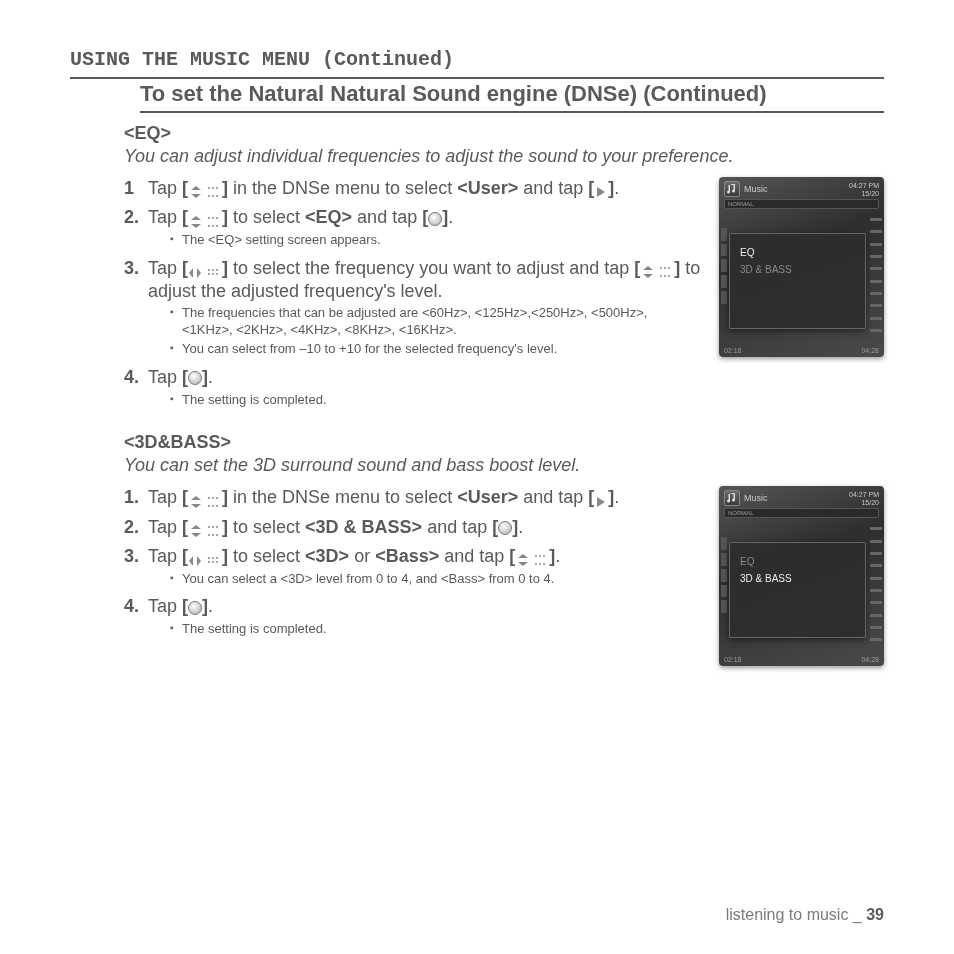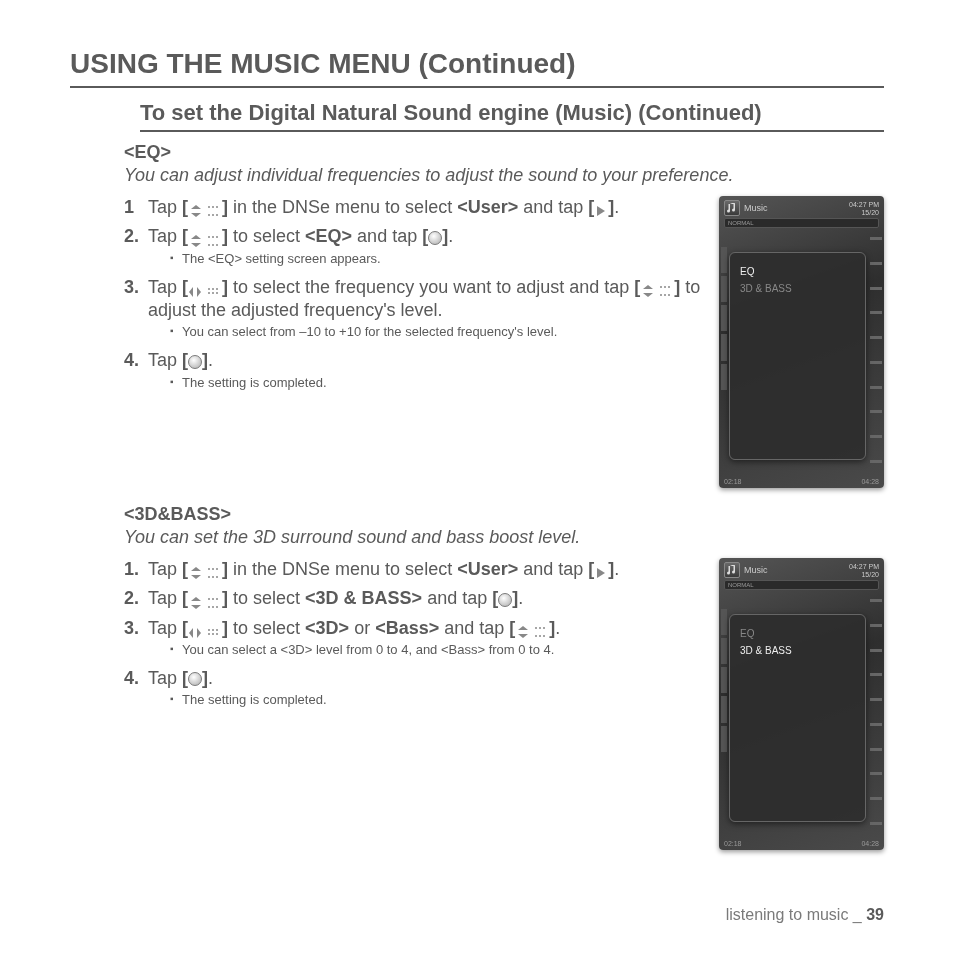--- a/index.html
+++ b/index.html
@@ -6,26 +6,27 @@
   body {
     width: 954px;
     height: 954px;
     background: #fff;
     font-family: Arial, Helvetica, sans-serif;
     color: #5a5a5a;
     padding: 48px 70px 30px 70px;
     position: relative;
   }
   h1 {
-    font-size: 28px;
+    font-size: 20px;
     font-weight: bold;
     color: #5a5a5a;
     border-bottom: 2px solid #5a5a5a;
     padding-bottom: 6px;
-    margin-bottom: 12px;
+    margin-bottom: 2px;
+    font-family: Liberation Mono, monospace;
   }
   h2 {
     font-size: 22px;
     font-weight: bold;
     color: #5a5a5a;
     border-bottom: 2px solid #5a5a5a;
     padding-bottom: 4px;
     margin-left: 70px;
     margin-bottom: 10px;
   }
@@ -96,21 +97,21 @@
     width: 14px; height: 14px;
     border: 1.8px solid #7a7a7a;
     border-radius: 50%;
     background: radial-gradient(circle at 40% 35%, #fff 0%, #ccc 60%, #aaa 100%);
   }
   b { font-weight: bold; }
 
   
   .device {
     width: 165px;
-    height: 292px;
+    height: 180px;
     background: linear-gradient(160deg, #555 0%, #2e2e2e 40%, #4a4a4a 100%);
     border-radius: 4px;
     box-shadow: 0 2px 5px rgba(0,0,0,0.4);
     position: relative;
     color: #ccc;
     font-size: 9px;
     overflow: hidden;
     flex-shrink: 0;
   }
   .device .statusbar {
@@ -133,21 +134,21 @@
   .device .tinybar{
     height:10px;margin:0 5px 3px 5px;
     background:#2a2a2a;border:1px solid #555;border-radius:2px;
     font-size:6px;color:#999;display:flex;align-items:center;padding:0 3px;
   }
   .device .dialog {
     position:absolute;
     left:10px; top:56px; right:18px; bottom:28px;
     background:rgba(45,45,45,0.93);
     border:1px solid #666;
-    border-radius:6px;
+    border-radius:1px;
     padding:10px 8px;
     box-shadow:0 2px 6px rgba(0,0,0,0.5);
   }
   .device .dialog .opt{
     font-size:10px;padding:3px 2px;color:#888;
   }
   .device .dialog .opt.sel{color:#eee;}
   .device .eq-bars{
     position:absolute;right:2px;top:40px;bottom:24px;width:12px;
     display:flex;flex-direction:column;justify-content:space-between;
@@ -196,21 +197,21 @@
     <g id="right">
       <polygon points="3,2 11,7 3,12" fill="#888"></polygon>
     </g>
     <g id="note">
       <path d="M3 1 L3 8 A1.5 1.5 0 1 1 1.5 6.5 L1.5 1 Z M3 1 L8 0 L8 7 A1.5 1.5 0 1 1 6.5 5.5 L6.5 0" fill="#ddd"></path>
     </g>
   </defs>
 </svg>
 
 <h1>USING THE MUSIC MENU (Continued)</h1>
-<h2>To set the Digital Natural Sound engine (Music) (Continued)</h2>
+<h2>To set the Natural Natural Sound engine (DNSe) (Continued)</h2>
 
 <div class="content">
 
   <div class="section-label">&lt;EQ&gt;</div>
   <div class="intro">You can adjust individual frequencies to adjust the sound to your preference.</div>
 
   <div class="row">
     <div class="steps">
       <ol class="steps-list">
         <li>
@@ -236,20 +237,21 @@
         </li>
         <li>
           <span class="num">3.</span>
           <span class="body">
             <span>Tap </span><b>[<span class="icon-inline"><svg viewBox="0 0 34 14">
                     <use href="#leftright"></use>
                   </svg></span>]</b><span> to select the frequency you want to adjust and tap </span><b>[<span class="icon-inline"><svg viewBox="0 0 34 14">
                     <use href="#updown"></use>
                   </svg></span>]</b><span> to adjust the adjusted frequency's level.</span>
             <ul class="sub">
+              <li>The frequencies that can be adjusted are &lt;60Hz&gt;, &lt;125Hz&gt;,&lt;250Hz&gt;, &lt;500Hz&gt;, &lt;1KHz&gt;, &lt;2KHz&gt;, &lt;4KHz&gt;, &lt;8KHz&gt;, &lt;16KHz&gt;.</li>
               <li>You can select from –10 to +10 for the selected frequency's level.</li>
             </ul>
           </span>
         </li>
         <li>
           <span class="num">4.</span>
           <span class="body">
             <span>Tap </span><b>[<span class="icon-circle"></span>]</b><span>.</span>
             <ul class="sub">
                 <li>The setting is completed.</li>

